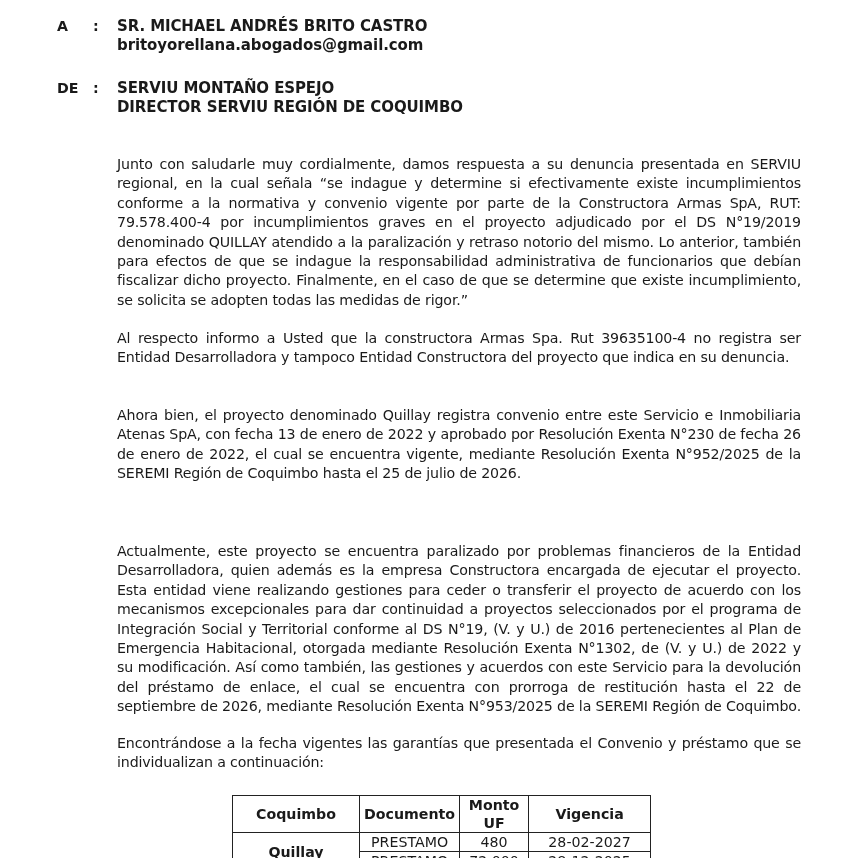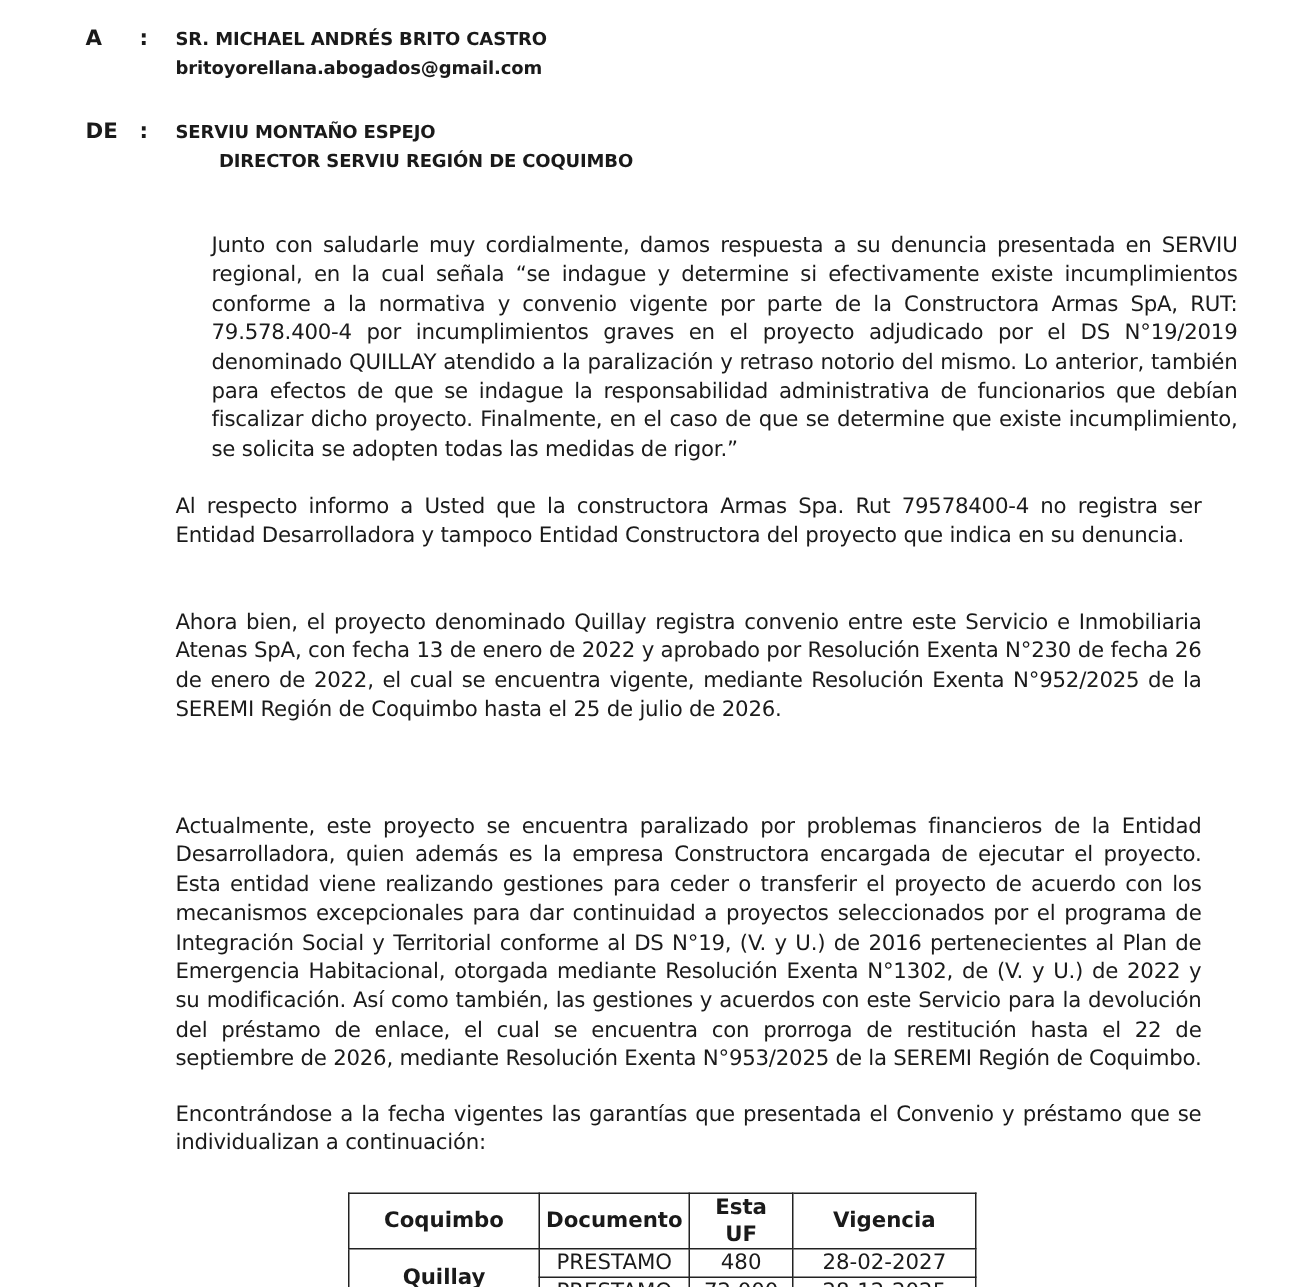--- a/index.html
+++ b/index.html
@@ -1,23 +1,23 @@
 <!DOCTYPE html>
 <html><head>
 <meta charset="utf-8">
 <style>
   html, body { margin:0; padding:0; background:#ffffff; }
   body { width:866px; height:858px; overflow:hidden; position:relative;
          font-family:"DejaVu Sans", sans-serif; color:#1a1a1a; }
-  .hdr { position:absolute; font-weight:bold; font-size:12px; line-height:19px; letter-spacing:-0.1px; }
+  .hdr { position:absolute; font-weight:bold; font-size:15px; line-height:19px; letter-spacing:-0.1px; }
   .lbl { position:absolute; font-weight:bold; font-size:14.2px; line-height:19px; }
   .body { position:absolute; left:117px; width:684px; font-size:14.2px; line-height:19.4px;
           text-align:justify; letter-spacing:-0.15px; }
   .body p { margin:0; }
-  .p1 { top:155px;margin-left:24px; }
+  .p1 { top:155px; }
   .p2 { top:329px; }
   .p3 { top:406px; }
   .p4 { top:521px;margin-top:21px; }
   .p5 { top:734px; }
   table { position:absolute; left:232px; top:795px; border-collapse:collapse;
           font-size:14.2px; }
   td, th { border:1.5px solid #222; padding:0 4px; height:18px; line-height:18px; text-align:center; }
   th { font-weight:bold; }
   td.proj { font-weight:bold; }
 </style>
@@ -25,44 +25,44 @@
 <body>
 
 <div class="lbl" style="left:57px;top:17px;">A</div>
 <div class="lbl" style="left:93px;top:17px;">:</div>
 <div class="hdr" style="left:117px;top:17px;">SR. MICHAEL ANDRÉS BRITO CASTRO</div>
 <div class="hdr" style="left:117px;top:36px;">britoyorellana.abogados@gmail.com</div>
 
 <div class="lbl" style="left:57px;top:79px;">DE</div>
 <div class="lbl" style="left:93px;top:79px;">:</div>
 <div class="hdr" style="left:117px;top:79px;">SERVIU MONTAÑO ESPEJO</div>
-<div class="hdr" style="left:117px;top:98px;margin-left:29px;">DIRECTOR SERVIU REGIÓN DE COQUIMBO</div>
+<div class="hdr" style="left:117px;top:98px;">DIRECTOR SERVIU REGIÓN DE COQUIMBO</div>
 
 <div class="body p1">
     <p>Junto con saludarle muy cordialmente, damos respuesta a su denuncia presentada en SERVIU regional, en la cual señala “se indague y determine si efectivamente existe incumplimientos conforme a la normativa y convenio vigente por parte de la Constructora Armas SpA, RUT: 79.578.400-4 por incumplimientos graves en el proyecto adjudicado por el DS N°19/2019 denominado QUILLAY atendido a la paralización y retraso notorio del mismo. Lo anterior, también para efectos de que se indague la responsabilidad administrativa de funcionarios que debían fiscalizar dicho proyecto. Finalmente, en el caso de que se determine que existe incumplimiento, se solicita se adopten todas las medidas de rigor.”</p>
   </div>
 <div class="body p2">
-    <p>Al respecto informo a Usted que la constructora Armas Spa. Rut 79578400-4 no registra ser Entidad Desarrolladora y tampoco Entidad Constructora del proyecto que indica en su denuncia.</p>
+    <p>Al respecto informo a Usted que la constructora Armas Spa. Rut 39635100-4 no registra ser Entidad Desarrolladora y tampoco Entidad Constructora del proyecto que indica en su denuncia.</p>
   </div>
 <div class="body p3">
     <p>Ahora bien, el proyecto denominado Quillay registra convenio entre este Servicio e Inmobiliaria Atenas SpA, con fecha 13 de enero de 2022 y aprobado por Resolución Exenta N°230 de fecha 26 de enero de 2022, el cual se encuentra vigente, mediante Resolución Exenta N°952/2025 de la SEREMI Región de Coquimbo hasta el 25 de julio de 2026.</p>
   </div>
 <div class="body p4">
     <p>Actualmente, este proyecto se encuentra paralizado por problemas financieros de la Entidad Desarrolladora, quien además es la empresa Constructora encargada de ejecutar el proyecto. Esta entidad viene realizando gestiones para ceder o transferir el proyecto de acuerdo con los mecanismos excepcionales para dar continuidad a proyectos seleccionados por el programa de Integración Social y Territorial conforme al DS N°19, (V. y U.) de 2016 pertenecientes al Plan de Emergencia Habitacional, otorgada mediante Resolución Exenta N°1302, de (V. y U.) de 2022 y su modificación. Así como también, las gestiones y acuerdos con este Servicio para la devolución del préstamo de enlace, el cual se encuentra con prorroga de restitución hasta el 22 de septiembre de 2026, mediante Resolución Exenta N°953/2025 de la SEREMI Región de Coquimbo.</p>
   </div>
 <div class="body p5">
     <p>Encontrándose a la fecha vigentes las garantías que presentada el Convenio y préstamo que se individualizan a continuación:</p>
   </div>
 
 <table>
   <tbody>
       <tr>
     <th style="width:118px">Coquimbo</th>
     <th style="width:91px">Documento</th>
-    <th style="width:60px">Esta UF</th>
+    <th style="width:60px">Monto UF</th>
     <th style="width:113px">Vigencia</th>
   </tr>
   <tr>
     <td class="proj" rowspan="2">Quillay</td>
     <td>PRESTAMO</td>
     <td>480</td>
     <td>28-02-2027</td>
   </tr>
   <tr>
     <td>PRESTAMO</td>

